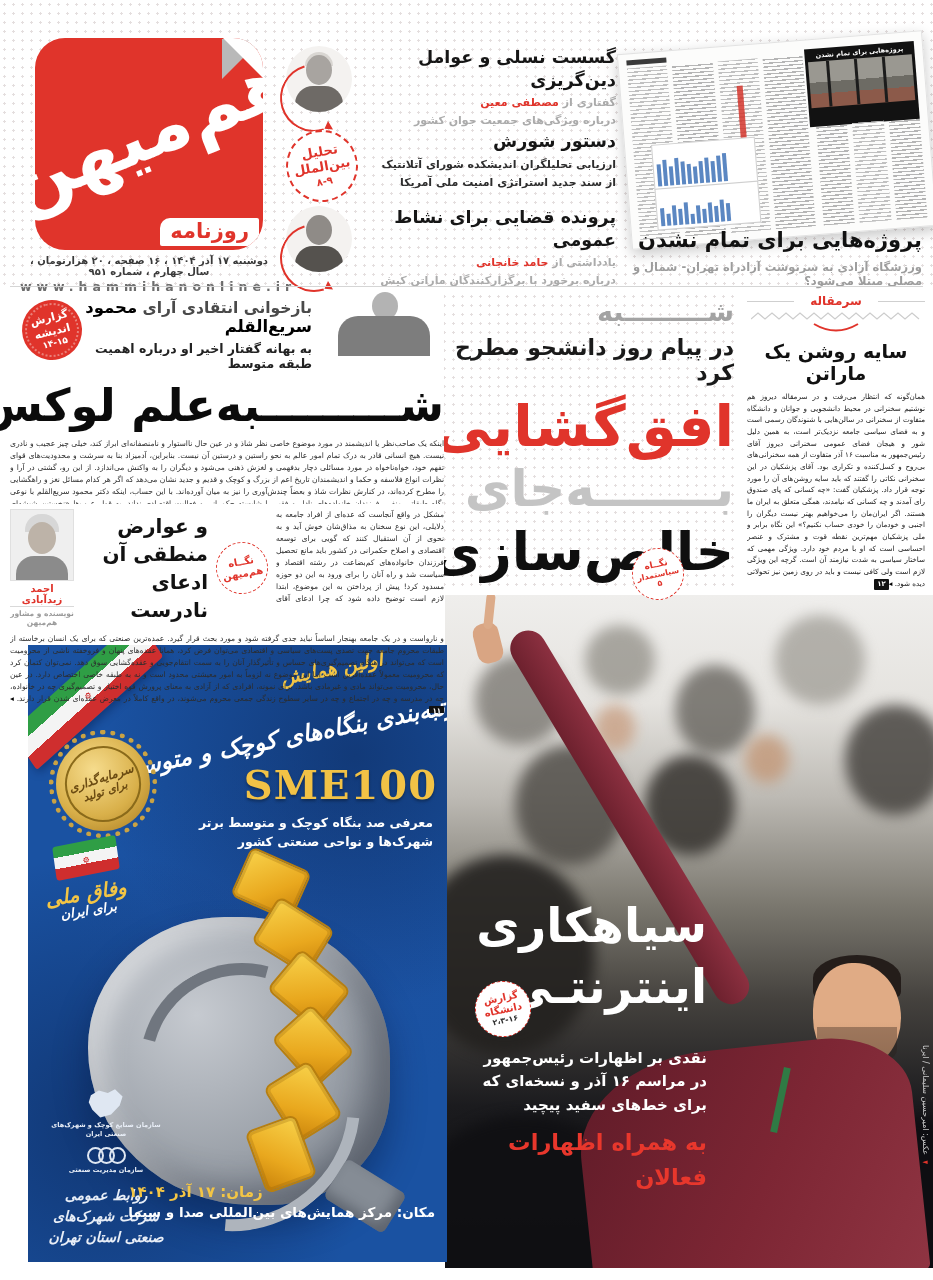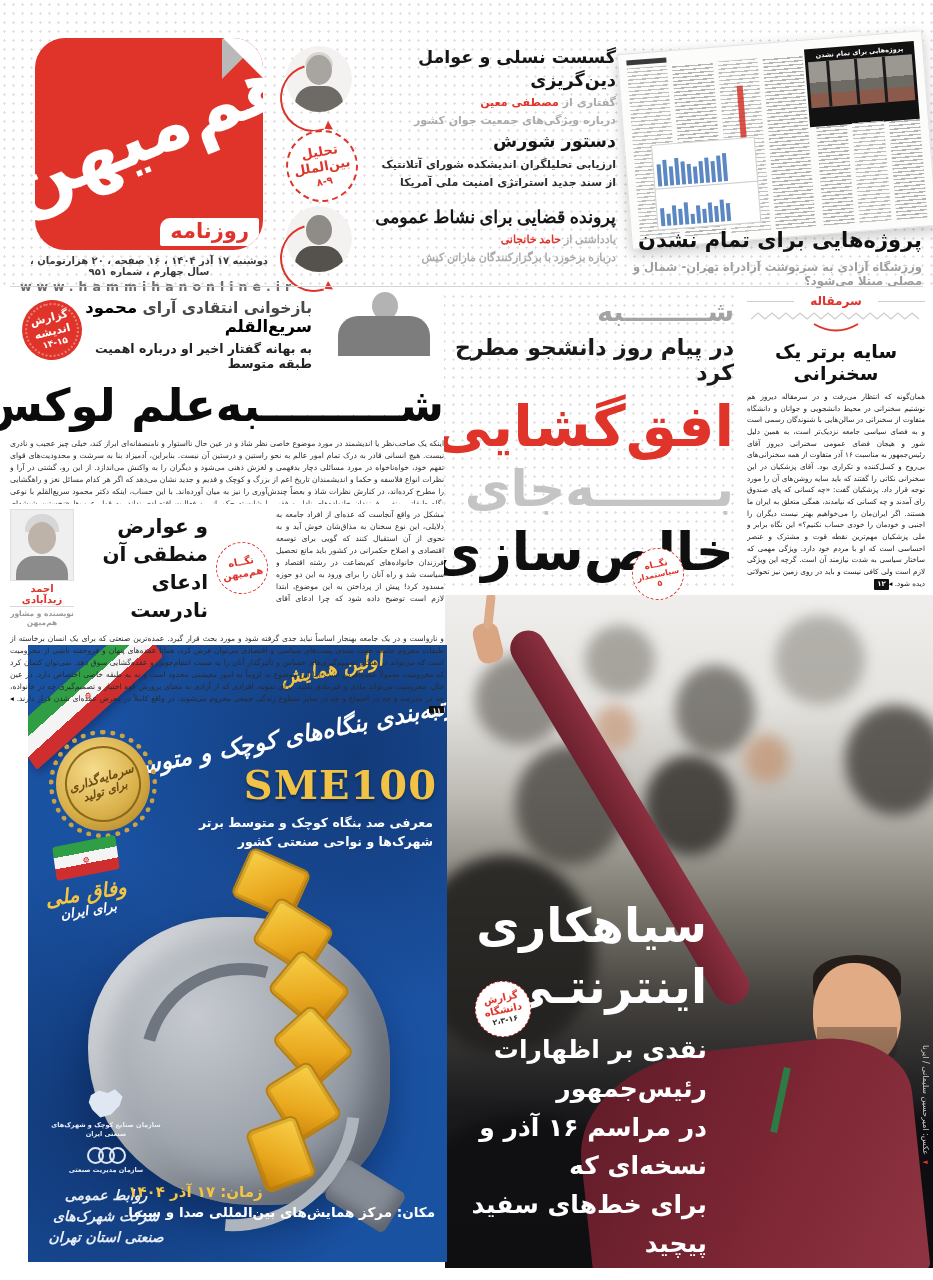--- a/index.html
+++ b/index.html
@@ -121,21 +121,21 @@
             background:linear-gradient(180deg,#e0ab85 55%,#c8936f);}
   .man-hair{position:absolute;left:368px;top:360px;width:88px;height:46px;border-radius:50% 50% 20% 20%;background:#241d1a;}
   .man-beard{position:absolute;left:372px;top:432px;width:80px;height:40px;border-radius:0 0 45% 45%;background:rgba(40,28,24,.35);}
   .man-torso{position:absolute;left:138px;top:452px;width:336px;height:240px;border-radius:40% 26% 6px 6px;
              transform:rotate(-6deg);background:linear-gradient(120deg,#5f1b28,#7d2634 55%,#8f3442);}
   .man-lanyard{position:absolute;left:332px;top:472px;width:7px;height:66px;background:#2f7a44;transform:rotate(12deg);}
   .ph-text{position:absolute;left:16px;top:300px;width:246px;text-align:right;direction:rtl;z-index:3;}
   .ph-h1{font-size:47px;font-weight:bold;color:#fff;line-height:1.3;}
   .ph-stamp{position:absolute;left:30px;top:386px;width:54px;height:54px;transform:rotate(-12deg);font-size:10px;z-index:4;}
   .ph-stamp .sp{font-size:8px;}
-  .ph-sub{font-size:25px;font-weight:bold;color:#fff;line-height:1.55;margin-top:14px;}
+  .ph-sub{font-size:15px;font-weight:bold;color:#fff;line-height:1.55;margin-top:30px;}
   .ph-sub-red{font-size:22.5px;font-weight:bold;color:#e8372c;line-height:1.55;margin-top:8px;}
   .ph-credit{position:absolute;right:3px;top:450px;writing-mode:vertical-rl;font-size:8px;color:#cfcfcf;z-index:3;direction:rtl;}
   .ph-credit .tri{color:#e0342b;font-size:7px;}
   
   .poster{width:419px;height:617px;overflow:hidden;z-index:1;background-color:#1a52a2;
     background-image:radial-gradient(circle at 78% 18%,rgba(8,28,70,.45),transparent 42%),
                      radial-gradient(circle at 18% 78%,rgba(8,28,70,.5),transparent 46%),
                      radial-gradient(circle at 60% 50%,rgba(30,80,160,.55),transparent 52%);}
   .flag{position:absolute;background:linear-gradient(180deg,#2f9e45 0 33%,#f4f4f4 33% 66%,#cf2e2e 66%);border-radius:3px;}
   .flag .emb{position:absolute;left:50%;top:50%;transform:translate(-50%,-50%);color:#cf2e2e;font-size:10px;font-weight:bold;}
@@ -224,21 +224,21 @@
         <div class="t-desc dark">ارزیابی تحلیلگران اندیشکده شورای آتلانتیک</div>
         <div class="t-desc dark" style="margin-top:1px;">از سند جدید استراتژی امنیت ملی آمریکا</div>
       </div>
       <div class="t-badge">
         <span class="b1">تحلیل</span>
         <span class="b2">بین‌الملل</span>
         <span class="bp">۸-۹</span>
       </div>
     </div>
 
-    <div class="teaser" style="top:164px;font-family:Liberation Serif, serif;">
+    <div class="teaser" style="top:164px;">
       <div class="t-text">
         <div class="t-title">پرونده قضایی برای نشاط عمومی</div>
         <div class="t-by">
           <span>یادداشتی از</span>
           <span class="t-name">حامد خانجانی</span>
         </div>
         <div class="t-desc">درباره برخورد با برگزارکنندگان ماراتن کیش</div>
       </div>
       <div class="t-circle">
         <div class="p-head" style="background:#8f8b87;"></div>
@@ -314,21 +314,21 @@
       <div class="ed-rule"></div>
       <div class="ed-tab">سرمقاله</div>
       <div class="ed-rule"></div>
     </div>
     <svg class="zz" width="170" height="8" viewBox="0 0 170 8">
       <polyline points="0,7 7,1 14,7 21,1 28,7 35,1 42,7 49,1 56,7 63,1 70,7 77,1 84,7 91,1 98,7 105,1 112,7 119,1 126,7 133,1 140,7 147,1 154,7 161,1 168,7" fill="none" stroke="#cccccc" stroke-width="1.2"></polyline>
     </svg>
     <svg class="ed-chev" width="48" height="12" viewBox="0 0 48 12">
       <path d="M2 2 Q 24 15 46 2" fill="none" stroke="#e0342b" stroke-width="2"></path>
     </svg>
-    <div class="ed-title">سایه برتر یک سخنرانی</div>
+    <div class="ed-title">سایه روشن یک ماراتن</div>
     <div class="ed-body">
       <span>همان‌گونه که انتظار می‌رفت و در سرمقاله دیروز هم نوشتیم سخنرانی در محیط دانشجویی و جوانان و دانشگاه متفاوت از سخنرانی در سالن‌هایی با شنوندگان رسمی است و به فضای سیاسی جامعه نزدیک‌تر است، به همین دلیل شور و هیجان فضای عمومی سخنرانی دیروز آقای رئیس‌جمهور به مناسبت ۱۶ آذر متفاوت از همه سخنرانی‌های بی‌روح و کسل‌کننده و تکراری بود. آقای پزشکیان در این سخنرانی نکاتی را گفتند که باید سایه روشن‌های آن را مورد توجه قرار داد. پزشکیان گفت: «چه کسانی که پای صندوق رای آمدند و چه کسانی که نیامدند، همگی متعلق به ایران ما هستند. اگر ایران‌مان را می‌خواهیم بهتر نیست دیگران را اجنبی و خودمان را خودی حساب نکنیم؟» این نگاه برابر و ملی پزشکیان مهم‌ترین نقطه قوت و مشترک و عنصر احساسی است که او با مردم خود دارد. ویژگی مهمی که ساختار سیاسی به شدت نیازمند آن است. گرچه این ویژگی لازم است ولی کافی نیست و باید در روی زمین نیز تحولاتی دیده شود.</span>
       <span class="endmark">◂<span class="sq">۱۲</span></span>
     </div>
   </div>
 
   <div class="abs lead" style="left:442px;top:296px;height:292px;">
     <div class="lead-k1">شـــــــــبه</div>
     <div class="lead-k2">در پیام روز دانشجو مطرح کرد</div>
     <div class="lead-red">افق‌گشایی</div>

